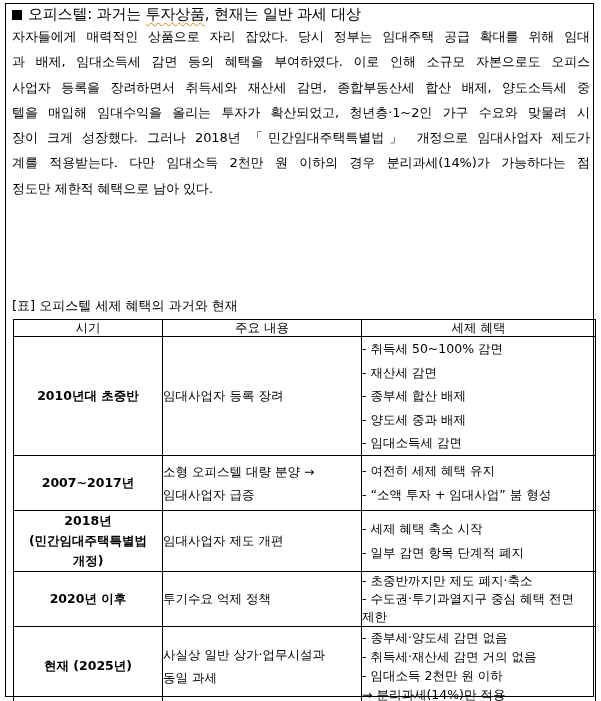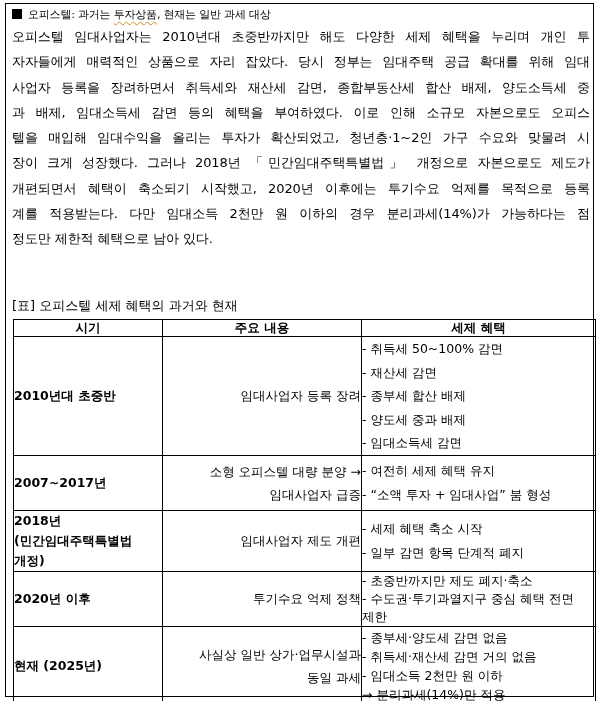--- a/index.html
+++ b/index.html
@@ -6,63 +6,61 @@
   body {
     width: 601px; height: 701px; position: relative; overflow: hidden;
     font-family: "DejaVu Sans", "Liberation Sans", sans-serif;
     color: #000;
   }
   .frame {
     position: absolute; left: 5px; top: 3px; width: 589px; height: 694px;
     border: 1px solid #000; box-sizing: border-box;
   }
   .heading {
-    position: absolute; left: 12px; top: 5px; font-size: 11px; line-height: 19px;
+    position: absolute; left: 12px; top: 5px; font-size: 15px; line-height: 19px;
     white-space: nowrap; letter-spacing: -0.2px;
   }
   .heading .sq { display: inline-block; width: 10px; height: 10px; background: #000; margin-right: 6px; vertical-align: -1px; }
   .squig { text-decoration: underline wavy #d08a1a; text-decoration-thickness: 1px; text-underline-offset: 3px; }
   .para {
     position: absolute; left: 12px; top: 24px; width: 578px;
     font-size: 13px; line-height: 25px; text-align: justify; text-align-last: left;
     letter-spacing: -0.1px;
   }
   .para .line { display: block; height: 25.3px; text-align: justify; text-align-last: justify; white-space: nowrap; overflow: hidden; }
   .para .line.last { text-align-last: left; }
   .caption {
     position: absolute; left: 12px; top: 296px; font-size: 13px; line-height: 20px; white-space: nowrap;
   }
   table.tax {
     position: absolute; left: 13px; top: 319px; width: 582px;
     border-collapse: collapse; table-layout: fixed; font-size: 12.5px;
   }
   table.tax th, table.tax td { border: 1px solid #000; padding: 0; }
-  table.tax th { font-weight: bold; height: 16px; line-height: 16px; text-align: center; font-size: 12.5px; }
-  td.period { text-align: left; font-weight: bold; font-size: 12.5px; line-height: 20px; }
-  td.content { text-align: right; line-height: 23px; }
+  table.tax th { font-weight: normal; height: 16px; line-height: 16px; text-align: center; font-size: 12.5px; }
+  td.period { text-align: center; font-weight: bold; font-size: 12.5px; line-height: 20px; }
+  td.content { text-align: left; line-height: 23px; }
   td.benefits { text-align: left; padding-left: 6px; padding-right: 4px; line-height: 23.5px; vertical-align: middle; }
   td.benefits .item { display: block; }
 </style>
 </head>
 <body>
 
 <div class="frame"></div>
 
 <div class="heading">
   <span class="sq"></span><span>오피스텔: 과거는 </span><span class="squig">투자상품</span><span>, 현재는 일반 과세 대상</span>
 </div>
 
 <div class="para">
-  <span class="line">오피스텔 임대사업자는 2010년대 초중반까지만 해도 다양한 세제 혜택을 누리며 개인 투</span>
   <span class="line">자자들에게 매력적인 상품으로 자리 잡았다. 당시 정부는 임대주택 공급 확대를 위해 임대</span>
+  <span class="line">과 배제, 임대소득세 감면 등의 혜택을 부여하였다. 이로 인해 소규모 자본으로도 오피스</span>
   <span class="line">사업자 등록을 장려하면서 취득세와 재산세 감면, 종합부동산세 합산 배제, 양도소득세 중</span>
-  <span class="line">과 배제, 임대소득세 감면 등의 혜택을 부여하였다. 이로 인해 소규모 자본으로도 오피스</span>
   <span class="line">텔을 매입해 임대수익을 올리는 투자가 확산되었고, 청년층·1~2인 가구 수요와 맞물려 시</span>
-  <span class="line">장이 크게 성장했다. 그러나 2018년 「민간임대주택특별법」 개정으로 자본으로도 제도가</span>
-  <span class="line">개편되면서 혜택이 축소되기 시작했고, 2020년 이후에는 투기수요 억제를 목적으로 등록</span>
+  <span class="line">장이 크게 성장했다. 그러나 2018년 「민간임대주택특별법」 개정으로 임대사업자 제도가</span>
   <span class="line">계를 적용받는다. 다만 임대소득 2천만 원 이하의 경우 분리과세(14%)가 가능하다는 점</span>
   <span class="line last">정도만 제한적 혜택으로 남아 있다.</span>
 </div>
 
 <div class="caption">[표] 오피스텔 세제 혜택의 과거와 현재</div>
 
 <table class="tax">
   <colgroup>
     <col style="width:149px">
     <col style="width:199px">

